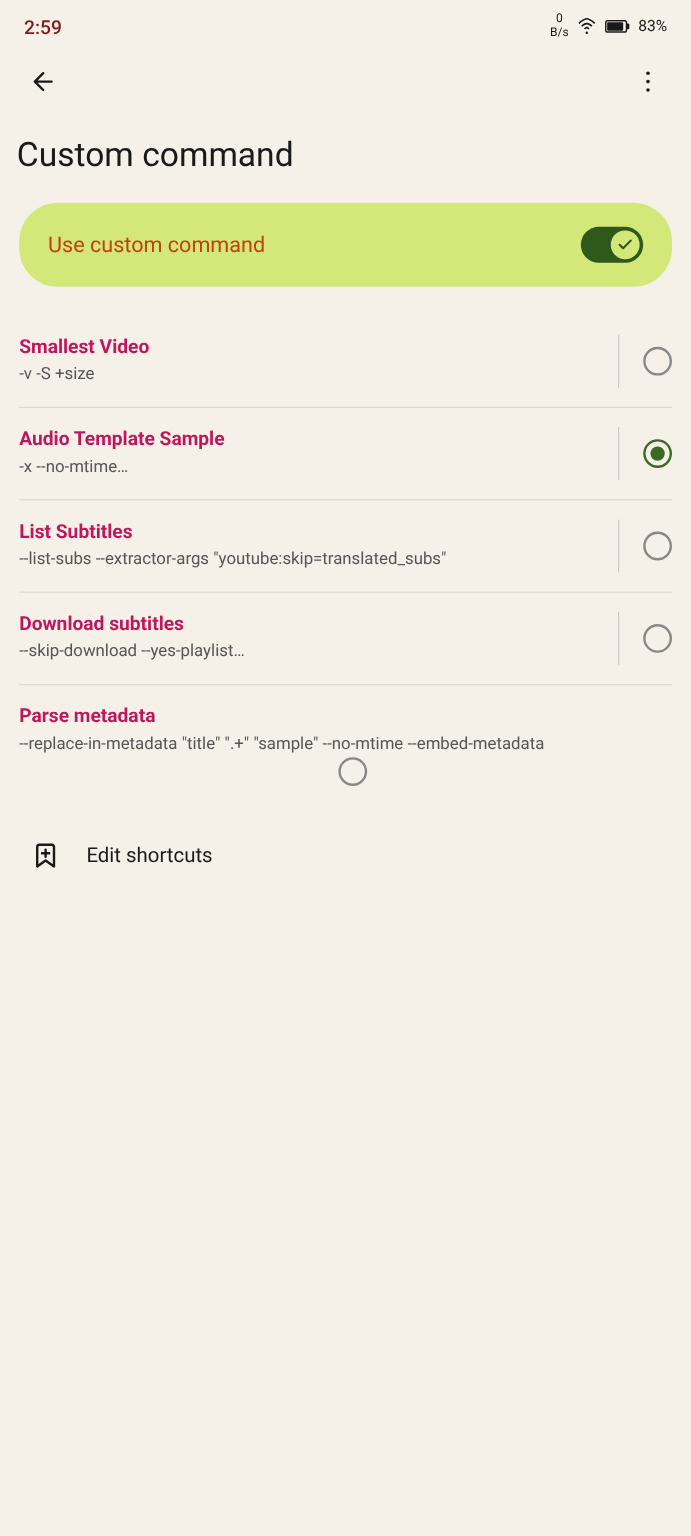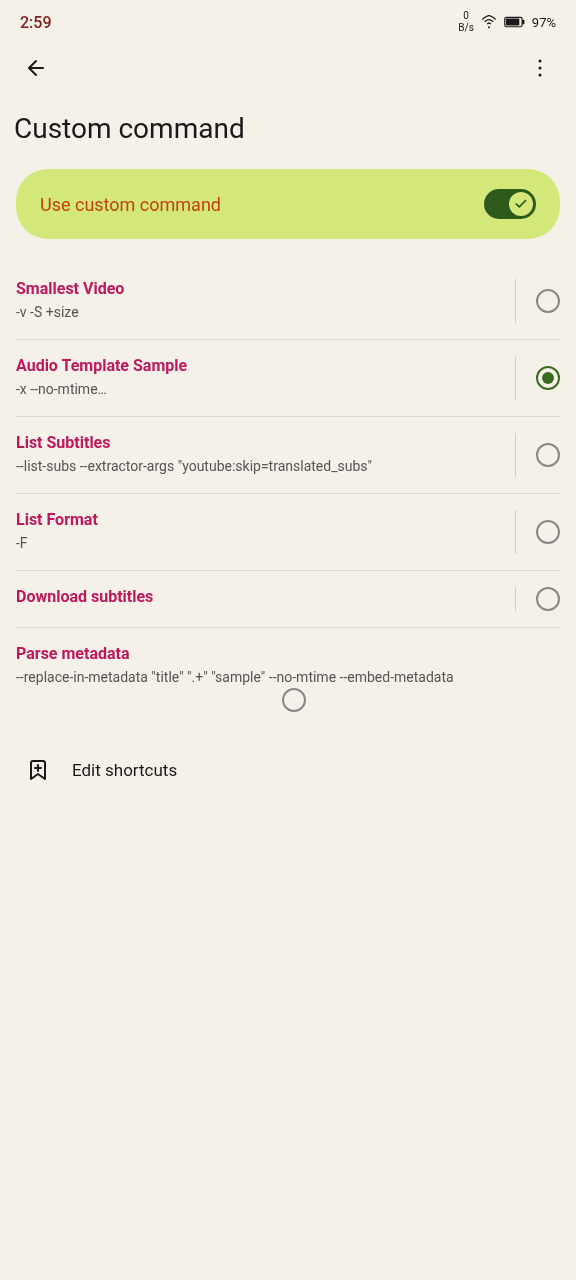--- a/index.html
+++ b/index.html
@@ -235,21 +235,21 @@
 
     <svg width="18" height="16" viewBox="0 0 24 24" fill="currentColor">
       <path d="M1.41 7.44C5.23 3.62 10.36 1.5 12 1.5s6.77 2.12 10.59 5.94l-1.42 1.42C17.83 5.52 13.46 3.5 12 3.5S6.17 5.52 2.83 8.86L1.41 7.44zm3.54 3.54C6.98 8.95 9.6 7.5 12 7.5s5.02 1.45 7.05 3.48l-1.42 1.42C15.95 10.72 14.03 9.5 12 9.5s-3.95 1.22-5.63 2.9L4.95 10.98zm3.54 3.54C9.64 13.37 10.87 12.5 12 12.5s2.36.87 3.51 1.98l-1.42 1.42C13.38 15.21 12.72 14.5 12 14.5s-1.38.71-2.09 1.4l-1.42-1.42zM12 18.5a1.5 1.5 0 100 3 1.5 1.5 0 000-3z"></path>
     </svg>
 
     <svg width="22" height="16" viewBox="0 0 28 16" fill="currentColor">
       <rect x="1" y="2" width="22" height="12" rx="2" fill="none" stroke="currentColor" stroke-width="1.5"></rect>
       <rect x="23" y="5" width="3" height="6" rx="1" fill="currentColor"></rect>
       <rect x="2.5" y="3.5" width="17" height="9" rx="1" fill="currentColor"></rect>
     </svg>
-    <span>97%</span>
+    <span>83%</span>
   </div>
 </div>
 
 <div class="top-nav">
   <div class="nav-back-btn">
     <svg class="icon-svg" width="24" height="24" viewBox="0 0 24 24" stroke="#1a1a1a">
       <path d="M19 12H5M12 5l-7 7 7 7"></path>
     </svg>
   </div>
   <div class="nav-more-btn">
@@ -306,34 +306,26 @@
       <div class="template-name">List Subtitles</div>
       <div class="template-cmd">--list-subs --extractor-args
 "youtube:skip=translated_subs"</div>
     </div>
     <div class="template-divider"></div>
     <div class="template-radio-area">
       <div class="radio-circle"></div>
     </div>
   </div>
 
-  <div class="template-item">
-    <div class="template-content">
-      <div class="template-name">List Format</div>
-      <div class="template-cmd">-F</div>
-    </div>
-    <div class="template-divider"></div>
-    <div class="template-radio-area">
-      <div class="radio-circle"></div>
-    </div>
-  </div>
 
   <div class="template-item">
     <div class="template-content">
       <div class="template-name">Download subtitles</div>
+      <div class="template-cmd">--skip-download
+--yes-playlist…</div>
     </div>
     <div class="template-divider"></div>
     <div class="template-radio-area">
       <div class="radio-circle"></div>
     </div>
   </div>
 
   <div class="template-item">
     <div class="template-content">
       <div class="template-name">Parse metadata</div>

